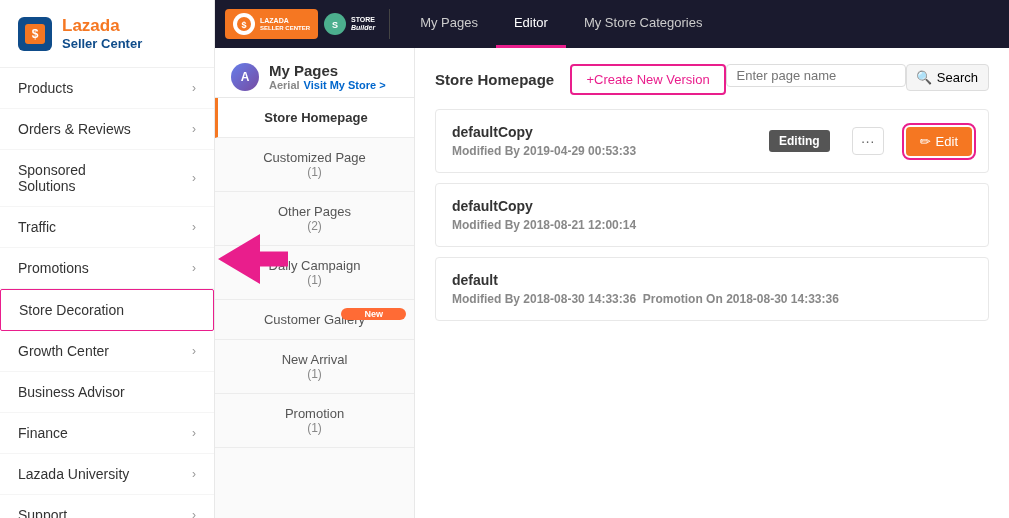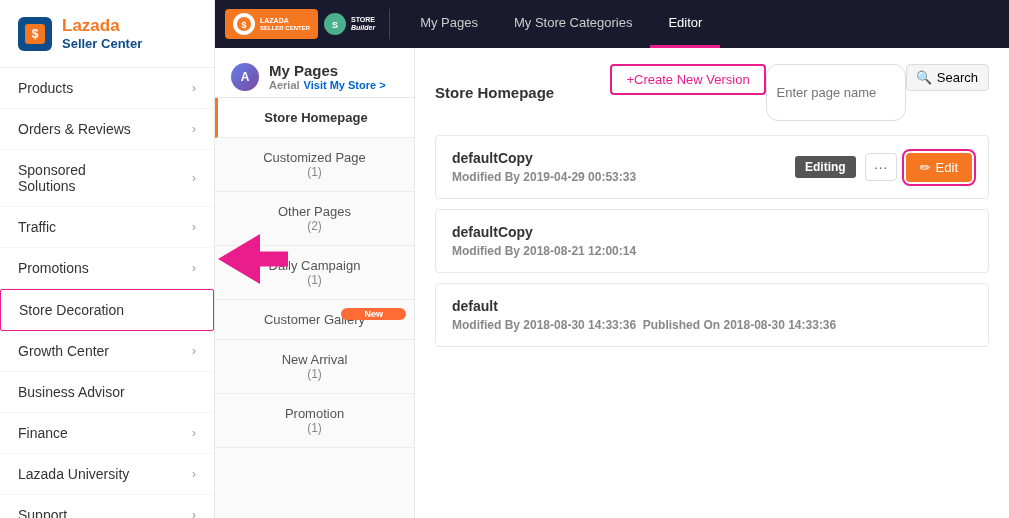--- a/index.html
+++ b/index.html
@@ -198,24 +198,24 @@
       border-radius: 4px;
       font-size: 13px;
       cursor: pointer;
       font-weight: 500;
       display: flex;
       align-items: center;
       gap: 4px;
     }
     .search-input {
       border: 1px solid #ddd;
-      padding: 20px 10px;
-      border-radius: 12px;
-      font-size: 13px;
-      width: 140px;
+      padding: 3px 10px;
+      border-radius: 4px;
+      font-size: 13px;
+      width: 180px;
     }
     .search-btn {
       background: #f5f5f5;
       border: 1px solid #ddd;
       padding: 5px 10px;
       border-radius: 4px;
       font-size: 13px;
       cursor: pointer;
       display: flex;
       align-items: center;
@@ -233,21 +233,21 @@
       justify-content: space-between;
     }
     .version-card.highlighted { border: 1.5px solid #e8e8e8; }
     .version-info {}
     .version-name { font-size: 14px; font-weight: 600; color: #333; margin-bottom: 4px; }
     .version-meta { font-size: 12px; color: #888; font-weight: bold; }
 
     .version-actions {
       display: flex;
       align-items: center;
-      gap: 9px;
+      gap: 22px;
     }
     .editing-badge {
       background: #555;
       color: white;
       padding: 4px 10px;
       border-radius: 3px;
       font-size: 12px;
       font-weight: 600;
     }
     .edit-btn {
@@ -374,22 +374,22 @@
         <div style="display:flex;flex-direction:column;">
           <span style="font-size:7px;color:white;font-weight:800;line-height:1.1;">STORE</span>
           <span style="font-size:7px;color:white;font-weight:600;line-height:1.1;font-style:italic;">Builder</span>
         </div>
       </div>
     </div>
     <div class="top-nav-divider"></div>
     <div class="top-nav-links">
 
     <div class="top-nav-link">My Pages</div>
+        <div class="top-nav-link active">Editor</div>
         <div class="top-nav-link">My Store Categories</div>
-        <div class="top-nav-link active">Editor</div>
       </div>
   </div>
 
   <div class="page-area">
 
     <div class="page-list-panel">
       <div class="page-list-header">
         <div class="store-avatar">A</div>
         <div class="page-list-header-text">
           <span class="page-list-header-title">My Pages</span>
@@ -459,21 +459,21 @@
         <div class="version-card">
     <div class="version-info">
       <div class="version-name">defaultCopy</div>
       <div class="version-meta"><span>Modified By</span> <span>2018-08-21 12:00:14</span></div>
     </div>
     <div class="version-actions"></div>
   </div>
         <div class="version-card">
     <div class="version-info">
       <div class="version-name">default</div>
-      <div class="version-meta"><span>Modified By</span> <span>2018-08-30 14:33:36</span>&nbsp;&nbsp;<span>Published On</span> <span>2018-08-30 14:33:36</span></div>
+      <div class="version-meta"><span>Modified By</span> <span>2018-08-30 14:33:36</span>&nbsp;&nbsp;<span>Promotion On</span> <span>2018-08-30 14:33:36</span></div>
     </div>
     <div class="version-actions"></div>
   </div>
       </div>
   </div>
 </div>
 
 <div style="position:fixed;left:218px;top:50%;transform:translateY(-50%);pointer-events:none;z-index:100;">
   <div style="display:flex;align-items:center;">
     <div style="width:70px;height:50px;background:#e91e8c;clip-path:polygon(0 50%,60% 0,60% 35%,100% 35%,100% 65%,60% 65%,60% 100%);"></div>

